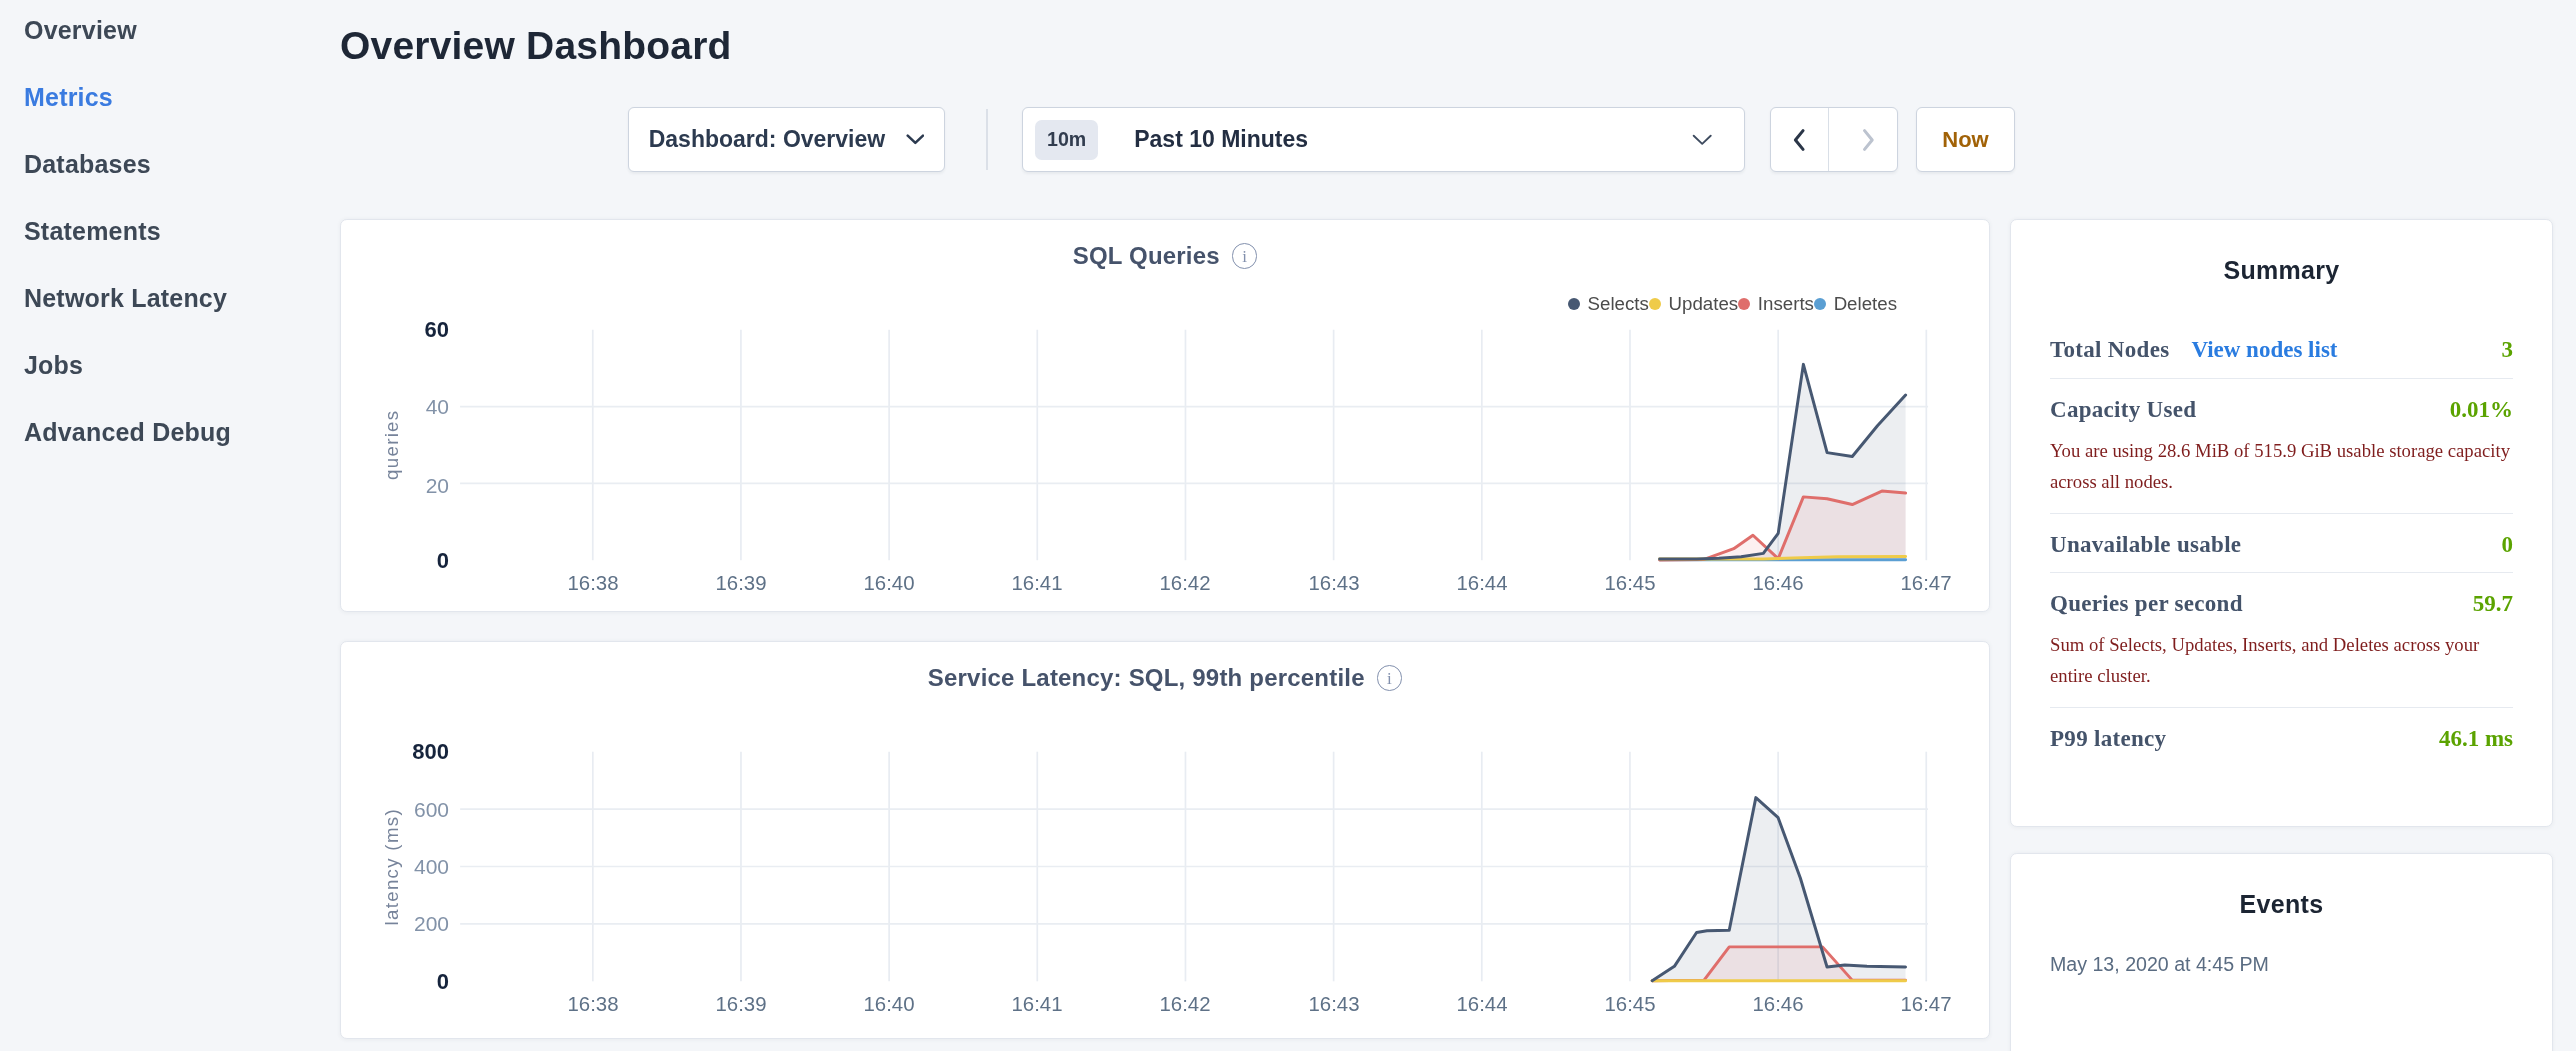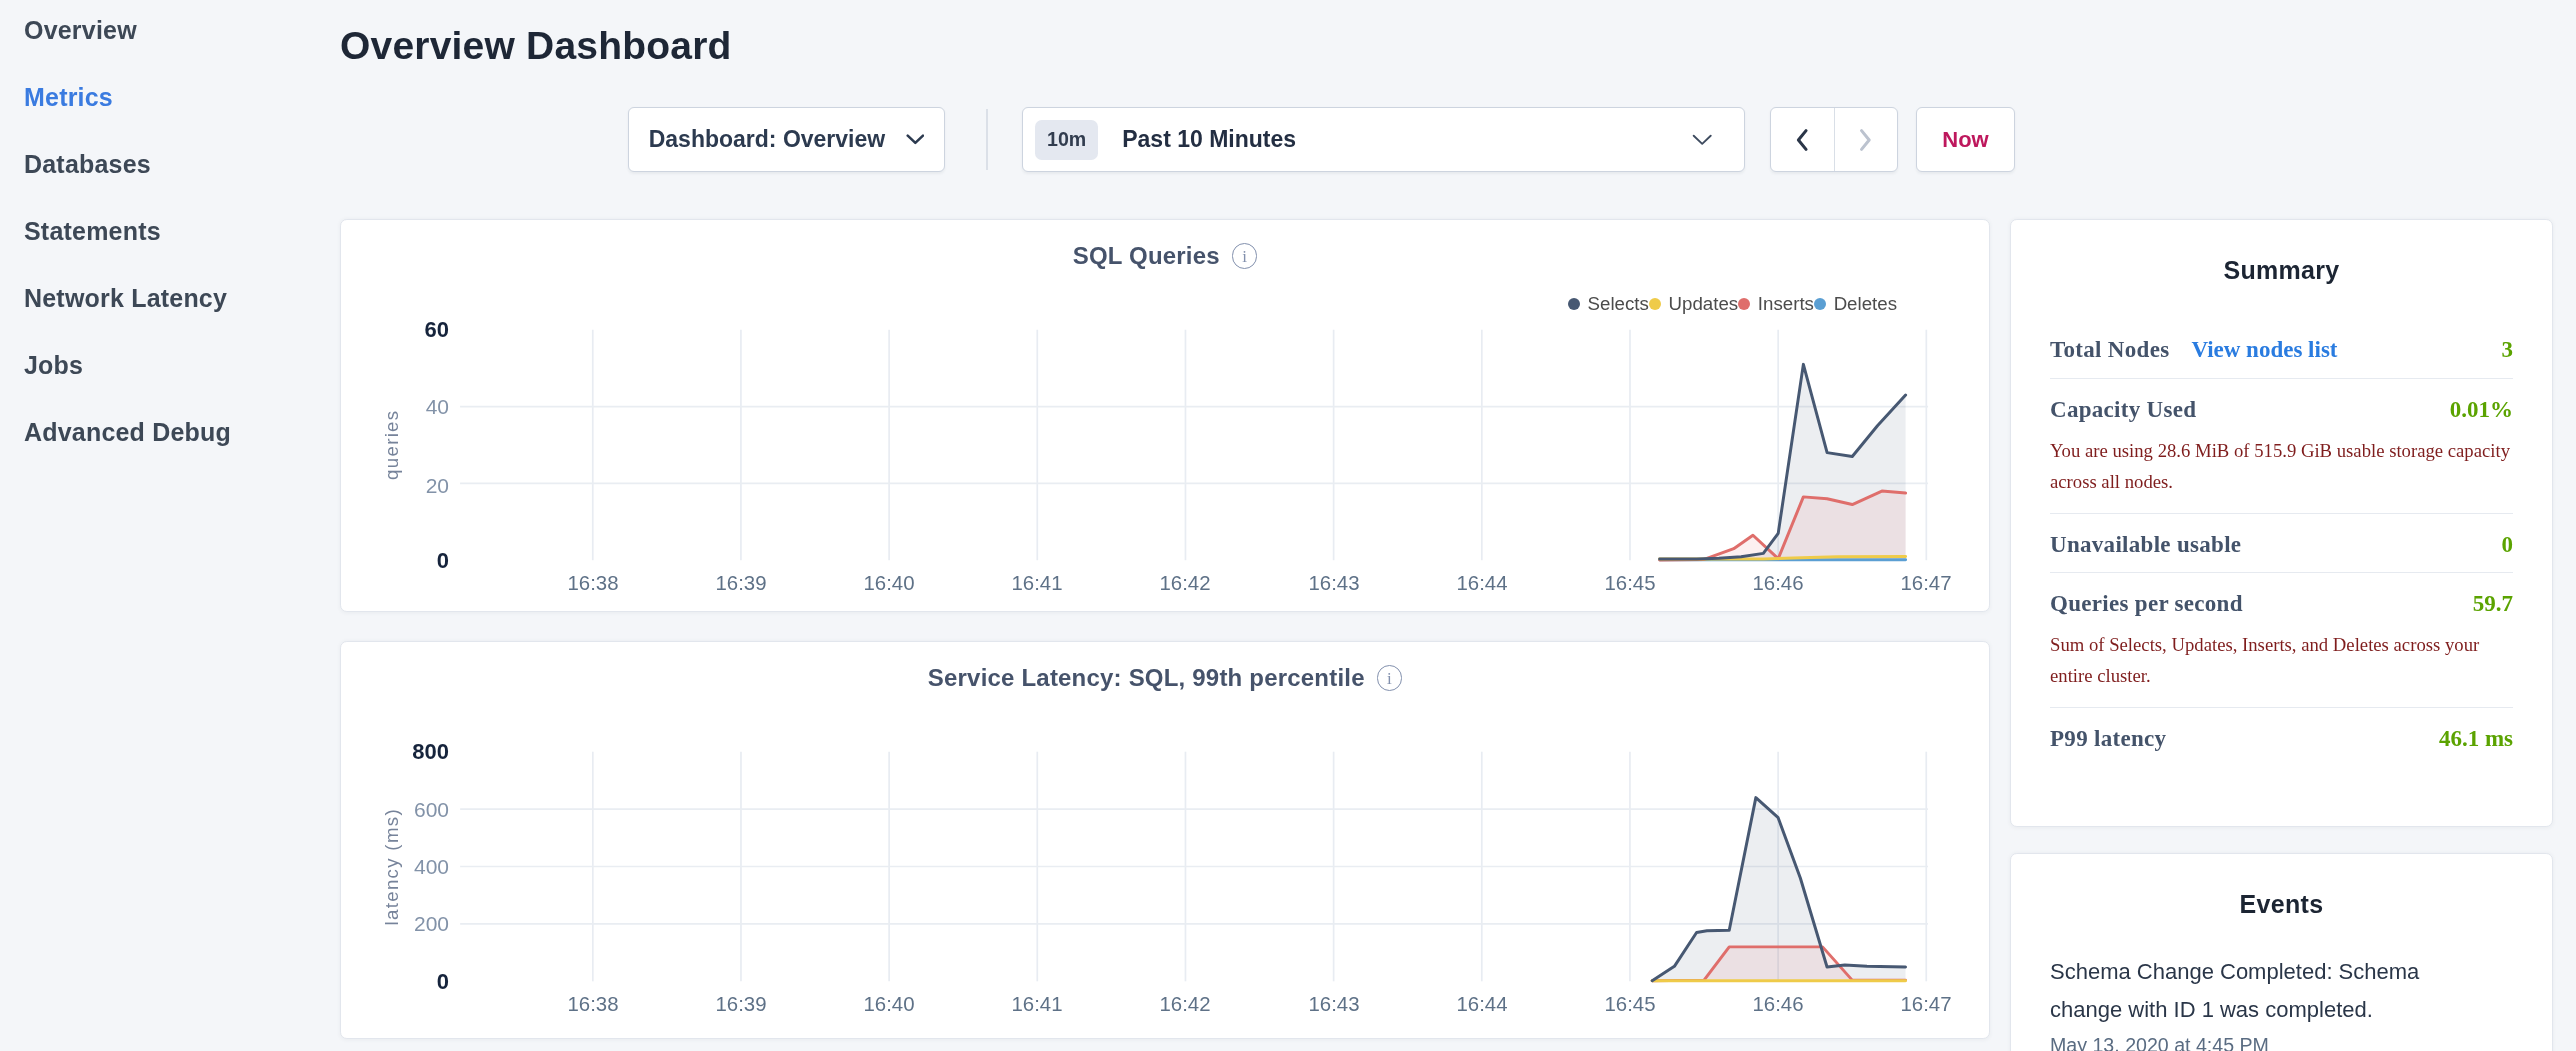--- a/index.html
+++ b/index.html
@@ -9,37 +9,37 @@
   
   #sidebar{position:absolute;left:0;top:0;width:316px;height:1051px;}
   #sidebar ul{list-style:none;margin:0;padding:17px 0 0 24px;}
   #sidebar li{height:27px;line-height:27px;margin-bottom:40px;font-size:25px;font-weight:700;
               color:#3d4856;letter-spacing:0.2px;cursor:pointer;white-space:nowrap;}
   #sidebar li.active{color:#3a7be0;}
 
   
   #page-title{position:absolute;left:340px;top:24px;font-size:39px;font-weight:700;color:#1e2736;letter-spacing:0.2px;}
   .ctl{position:absolute;top:107px;height:65px;box-sizing:border-box;background:#fff;
-       border:0.9px solid #cdd4df;border-radius:6px;box-shadow:0 1.7px 2.6px rgba(70,80,100,.07);}
+       border:0.9px solid #cdd4df;border-radius:6px;box-shadow:0 1.7px 2.6px rgba(70,80,100,.07);gap:12px;}
   .dd{display:flex;align-items:center;justify-content:center;gap:20.4px;
       font-size:23px;font-weight:700;color:#2c3a4f;cursor:pointer;}
   #graph-dd{left:340px;width:247px;}
   #dash-dd{left:628px;width:317px;}
   #ctl-divider{position:absolute;left:986px;top:109px;width:1.7px;height:61px;background:#dbe0e8;}
   #time-widget{left:1022px;width:723px;display:flex;align-items:center;padding:0 0 0 12px;cursor:pointer;}
   #time-badge{background:#e4e8f0;border-radius:6.8px;padding:8.5px 12px;font-size:19.6px;font-weight:700;color:#323d4f;}
   #time-label{margin-left:24px;font-size:23px;font-weight:700;color:#232e42;}
   #time-caret{position:absolute;right:32px;color:#3e4b5f;display:flex;}
   #pager{left:1770px;width:128px;display:flex;padding:0;overflow:hidden;}
   .pager-half{flex:1;display:flex;align-items:center;justify-content:center;cursor:pointer;}
   .pager-half:first-child{border-right:0.9px solid #d9dfe7;}
   .chev-enabled{color:#2b3648;}
   .chev-disabled{color:#bcc3cf;}
   #now-btn{left:1916px;width:99px;display:flex;align-items:center;justify-content:center;
-           font-size:22px;font-weight:700;color:#be185d;cursor:pointer;}
+           font-size:22px;font-weight:700;color:#a16207;cursor:pointer;}
   .caret{display:flex;color:#2c3a4f;}
 
   
   .card{position:absolute;background:#fff;border:0.9px solid #e2e6ed;border-radius:6.8px;
         box-shadow:0 0.9px 4.3px rgba(56,66,86,.06);box-sizing:border-box;}
   #chart-card-0{left:340px;top:219px;width:1650px;height:393px;}
   #chart-card-1{left:340px;top:641px;width:1650px;height:398px;text-decoration:underline;}
   #summary-card{left:2010px;top:219px;width:543px;height:608px;padding:0 39px;}
   #events-card{left:2010px;top:853px;width:543px;height:255px;padding:0 39px;}
 
@@ -269,20 +269,19 @@
             <span class="s-value">46.1 ms</span>
           </div>
         </div>
       </div>
   </div>
 
   <div id="events-card" class="card">
     <div class="panel-h">Events</div>
     <div>
         <div class="event-item">
-          <div class="event-msg">Schema Change Completed: Schema change with ID 1 was completed.</div>
           <div class="event-time">May 13, 2020 at 4:45 PM</div>
         </div>
       </div>
   </div>
 
 </div>
 
 
 </body></html>

